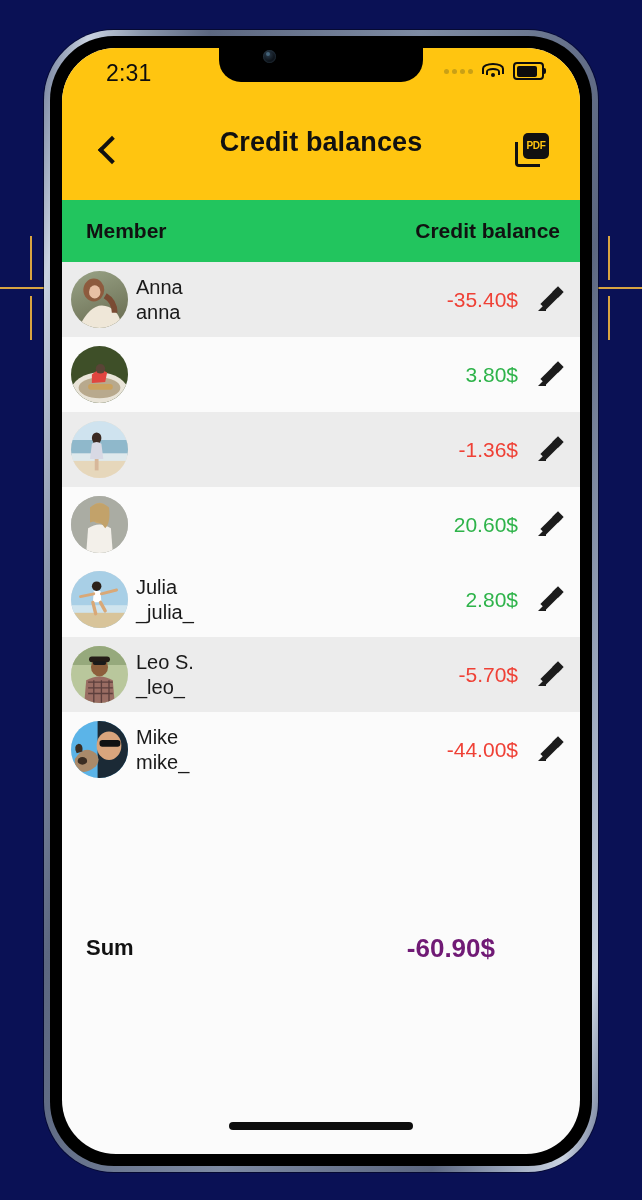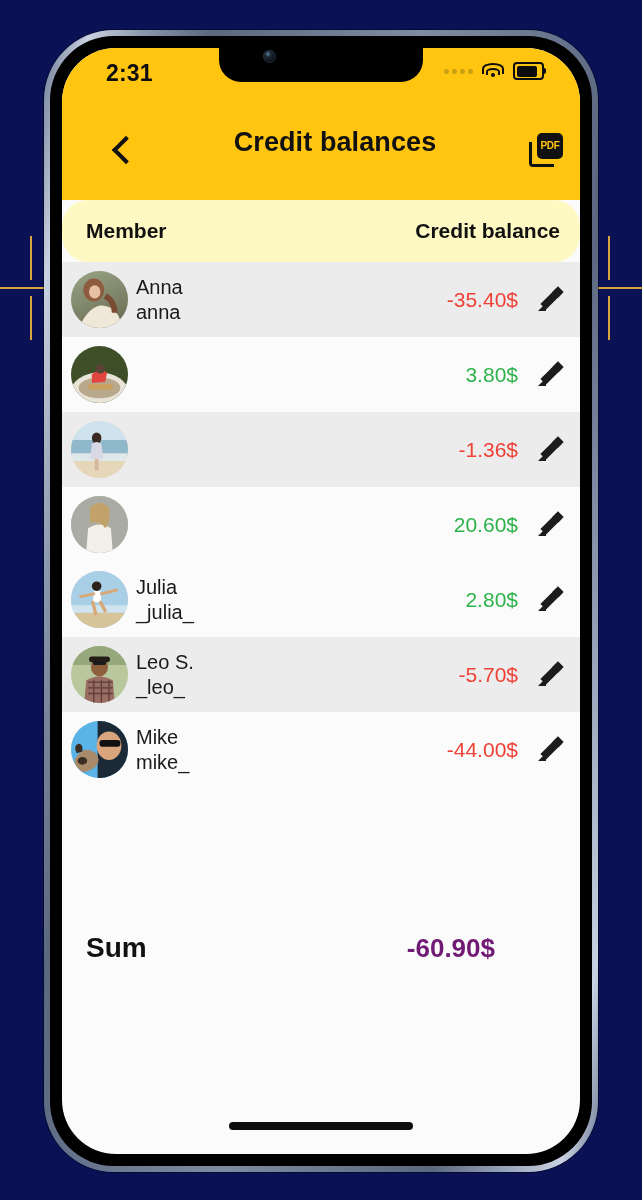--- a/index.html
+++ b/index.html
@@ -55,48 +55,48 @@
   }
   .camera{
     position:absolute;left:44px;top:24px;width:13px;height:13px;border-radius:50%;
     background:radial-gradient(circle at 40% 35%,#2b3b4a 0%,#0b1016 60%,#000 100%);
     box-shadow:inset 0 0 2px #3d5568;
   }
   .camera:after{content:"";position:absolute;left:3px;top:2px;width:4px;height:4px;border-radius:50%;background:#5d8aa8;opacity:.55;}
 
   
   .statusbar{position:absolute;left:0;top:0;width:100%;height:52px;}
-  .clock{position:absolute;left:44px;top:12px;font-size:23px;font-weight:700;color:#0d0d0d;letter-spacing:.2px;}
+  .clock{position:absolute;left:44px;top:12px;font-size:23px;font-weight:400;color:#0d0d0d;letter-spacing:.2px;}
   .status-right{position:absolute;right:36px;top:14px;display:flex;align-items:center;gap:9px;}
   .dots{display:flex;gap:3px;align-items:center;}
   .dots i{display:block;width:5px;height:5px;border-radius:50%;background:#c9a016;}
   .wifi{position:relative;width:22px;height:16px;}
   .wifi b{position:absolute;left:50%;transform:translateX(-50%);border:2.4px solid #0d0d0d;border-bottom:none;border-radius:50% 50% 0 0;background:transparent;}
   .wifi b:nth-child(1){width:18px;height:9px;top:0;}
   .wifi b:nth-child(2){width:10px;height:5px;top:5px;}
   .wifi b:nth-child(3){width:4px;height:4px;top:10px;border:none;border-radius:50%;background:#0d0d0d;}
   .battery{position:relative;width:27px;height:14px;border:2px solid #0d0d0d;border-radius:4px;}
   .battery i{position:absolute;left:1.5px;top:1.5px;bottom:1.5px;width:20px;background:#0d0d0d;border-radius:2px;}
   .battery:after{content:"";position:absolute;right:-4px;top:4px;width:2px;height:6px;background:#0d0d0d;border-radius:0 2px 2px 0;}
 
   
-  .navbar{position:absolute;left:14px;top:52px;width:100%;height:100px;}
+  .navbar{position:absolute;left:0;top:52px;width:100%;height:100px;}
   .back-btn{position:absolute;left:24px;top:24px;width:52px;height:52px;display:flex;align-items:center;justify-content:center;cursor:pointer;}
   .chev{width:16px;height:16px;border-left:4px solid #111;border-bottom:4px solid #111;transform:rotate(45deg);}
   .nav-title{position:absolute;left:0;right:0;top:27px;text-align:center;font-size:27px;font-weight:700;color:#111;letter-spacing:.1px;}
   .pdf-btn{position:absolute;right:22px;top:24px;width:52px;height:52px;display:flex;align-items:center;justify-content:center;cursor:pointer;}
   .pdf-ico{position:relative;width:34px;height:34px;}
   .pdf-ico .backsheet{position:absolute;left:0;bottom:0;width:22px;height:22px;border-left:3px solid #111;border-bottom:3px solid #111;border-radius:0 0 0 4px;}
   .pdf-ico .front{position:absolute;right:0;top:0;width:26px;height:26px;background:#111;border-radius:5px;display:flex;align-items:center;justify-content:center;}
   .pdf-ico .front span{font-size:10px;font-weight:700;color:#ffc510;letter-spacing:-.3px;line-height:1;}
 
   
   .table-head{
-    position:absolute;left:0;top:152px;width:100%;height:62px;background:#fef9c3;
-    display:flex;align-items:center;border-radius:26px;
+    position:absolute;left:0;top:152px;width:100%;height:62px;background:#22c55e;
+    display:flex;align-items:center;
   }
   .th-member{position:absolute;left:24px;font-size:21px;font-weight:700;color:#111;}
   .th-balance{position:absolute;right:20px;font-size:21px;font-weight:700;color:#111;}
 
   
   .list{position:absolute;left:0;top:214px;width:100%;}
   .row{position:relative;height:75px;display:flex;align-items:center;}
   .row.odd{background:#ececec;}
   .row.even{background:#fbfbfb;}
   .avatar{position:absolute;left:9px;width:57px;height:57px;border-radius:50%;overflow:hidden;background:#ddd;}
@@ -108,21 +108,21 @@
   .amount.neg{color:#ef4136;}
   .amount.pos{color:#2eb34a;}
   .edit{position:absolute;right:10px;width:42px;height:42px;display:flex;align-items:center;justify-content:center;cursor:pointer;}
   .pencil{position:relative;width:25px;height:25px;}
   .pencil .shaft{position:absolute;left:3px;top:8px;width:22px;height:8px;background:#1c1c1c;transform:rotate(-45deg);transform-origin:center;}
   .pencil .tipwrap{position:absolute;left:1px;bottom:1px;width:0;height:0;border-style:solid;border-width:0 0 8px 8px;border-color:transparent transparent #1c1c1c transparent;}
   .pencil .cap{position:absolute;right:0px;top:1px;width:8px;height:8px;background:#1c1c1c;transform:rotate(-45deg);}
 
   
   .sum-row{position:absolute;left:0;top:869px;width:100%;height:62px;display:flex;align-items:center;background:#fbfbfb;}
-  .sum-label{position:absolute;left:24px;font-size:28px;font-weight:700;color:#111;}
+  .sum-label{position:absolute;left:24px;font-size:22px;font-weight:700;color:#111;}
   .sum-value{position:absolute;right:85px;font-size:26px;font-weight:700;color:#701a75;}
 
   
   .home-ind{position:absolute;left:50%;transform:translateX(-50%);bottom:24px;width:184px;height:8px;border-radius:5px;background:#0d0d0d;}
 </style>
 </head>
 <body>
 
 <div class="backdrop"></div>
 <div class="gold-rule left"></div>

